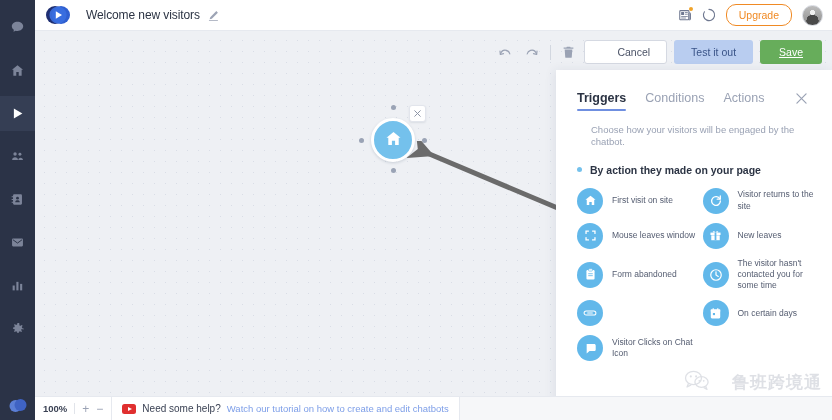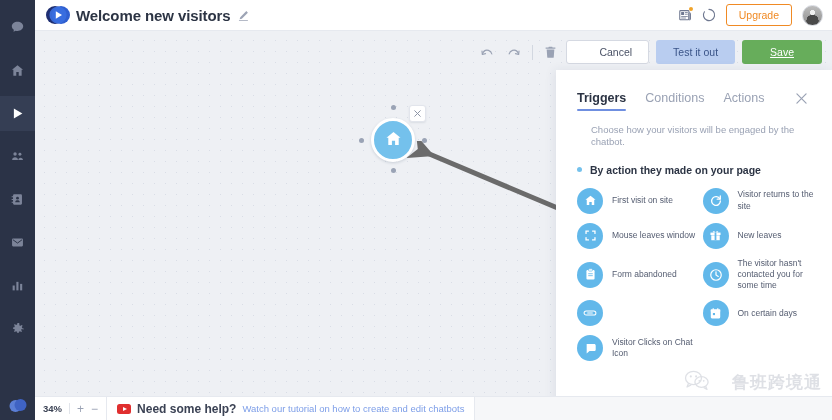--- a/index.html
+++ b/index.html
@@ -40,36 +40,37 @@
   
   #header {
     position: absolute; left: 35px; top: 0;
     width: 797px; height: 31px;
     background: #ffffff;
     border-bottom: 1px solid #e6e9ef;
     display: flex; align-items: center;
   }
   #brand-logo { margin-left: 9px; width: 32px; height: 22px; position: relative; }
   #doc-title {
-    font-size: 15px; font-weight: bold; color: #2c3444;
+    margin-left: 10px;
+    font-size: 12px; font-weight: normal; color: #2c3444;
     letter-spacing: -0.1px;
   }
   #edit-title-icon { margin-left: 8px; color: #8c94a8; display:flex; cursor:pointer; }
   #header-right {
     margin-left: auto; display: flex; align-items: center; gap: 10px;
     padding-right: 9px;
   }
   .hdr-icon { color: #6f7890; display: flex; position: relative; cursor: pointer; }
   .hdr-dot {
     position: absolute; right: -1px; top: -1px;
     width: 4px; height: 4px; border-radius: 50%; background: #f0a32a;
   }
   #upgrade-btn {
     border: 1px solid #f08a24; color: #f08a24;
-    background: #fff; border-radius: 3px;
+    background: #fff; border-radius: 10px;
     font-size: 10.5px; padding: 4px 12px; cursor: pointer;
     font-family: "Liberation Sans", sans-serif;
   }
   #avatar {
     width: 21px; height: 21px; border-radius: 50%;
     background:
       radial-gradient(circle at 50% 34%, #f1f1f1 0 16%, rgba(0,0,0,0) 17%),
       radial-gradient(circle at 50% 78%, #4a4a4a 0 34%, rgba(0,0,0,0) 35%),
       linear-gradient(#bdbdbd, #8e8e8e);
     border: 1px solid #d7dae1; cursor: pointer;
@@ -94,21 +95,21 @@
     color: #9aa2b4; display: flex; cursor: pointer; padding: 2px;
   }
   .tb-sep { width: 1px; height: 15px; background: #d2d7e0; margin: 0 2px; }
   .tb-btn {
     font-size: 10.5px; border-radius: 3px; padding: 5px 16px;
     cursor: pointer; border: 1px solid transparent;
     font-family: "Liberation Sans", sans-serif;
   }
   #cancel-btn { background: #ffffff; color: #4a5266; border-color: #d5d9e2; padding-left: 32px; }
   #test-btn { background: #b9cdf0; color: #3a5488; }
-  #save-btn { background: #67ad5b; color: #ffffff; padding: 5px 27px; text-decoration: underline; }
+  #save-btn { background: #67ad5b; color: #ffffff; padding: 5px 18px; text-decoration: underline; }
 
   
   #node-wrap { position: absolute; left: 322px; top: 73px; width: 72px; height: 72px; }
   #node-circle {
     position: absolute; left: 14px; top: 14px;
     width: 44px; height: 44px; border-radius: 50%;
     background: #74c1ec;
     border: 3px solid #ffffff;
     box-shadow: 0 1px 3px rgba(40,60,90,0.18);
     display: flex; align-items: center; justify-content: center;
@@ -161,21 +162,21 @@
     width: 14px; height: 10px; border-radius: 2.5px; background: #e02f2f;
     display: flex; align-items: center; justify-content: center;
   }
   #yt-icon .tri {
     width: 0; height: 0;
     border-left: 4px solid #ffffff;
     border-top: 2.5px solid transparent;
     border-bottom: 2.5px solid transparent;
     margin-left: 1px;
   }
-  #help-text { font-size: 12px; color: #3b4254; font-weight: bold; }
+  #help-text { font-size: 10px; color: #3b4254; font-weight: normal; }
   #help-link { font-size: 9.5px; color: #7d9ee8; cursor: pointer; }
 
   
   #panel {
     position: absolute; right: 0; top: 70px;
     width: 276px; height: 350px;
     background: #ffffff;
     box-shadow: -2px 0 10px rgba(40,55,85,0.08);
   }
   #panel-tabs {
@@ -551,21 +552,21 @@
         <path d="M21.6 16.2 23 19.4l-3.4-1.9" fill="none" stroke="#d2d5dc" stroke-width="1.3" stroke-linejoin="round"></path>
         <circle cx="15.3" cy="10.8" r="0.9" fill="#d2d5dc"></circle>
         <circle cx="19.7" cy="10.8" r="0.9" fill="#d2d5dc"></circle>
       </svg>
     </span>
     <span id="wm-text">鲁班跨境通</span>
   </div>
 
   <div id="bottom-bar">
     <div id="zoom-group">
-      <span id="zoom-level">34%</span>
+      <span id="zoom-level">100%</span>
       <span id="zoom-divider"></span>
       <span class="zoom-btn">+</span>
       <span class="zoom-btn">−</span>
     </div>
     <div id="help-strip">
       <span id="yt-icon">
           <span class="tri"></span>
         </span>
       <span id="help-text">Need some help?</span>
       <span id="help-link">Watch our tutorial on how to create and edit chatbots</span>

